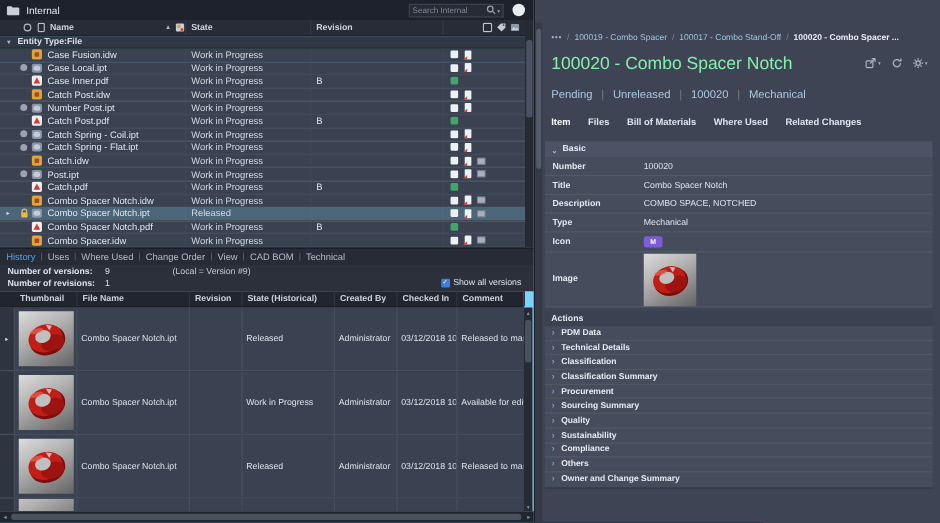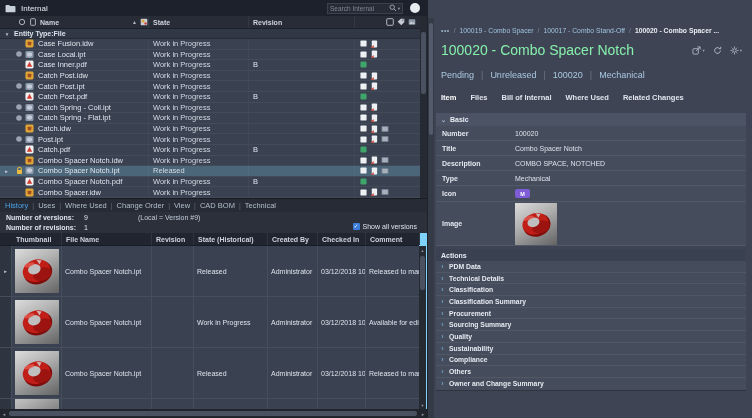--- a/index.html
+++ b/index.html
@@ -293,21 +293,21 @@
             <svg viewBox="0 0 10 10" width="8" height="8">
               <circle cx="5" cy="5" r="3.5" fill="#9aa3b0"></circle>
             </svg>
           </span>
           <span class="c-fic">
             <svg viewBox="0 0 10 10" width="9" height="9">
               <rect x="0.5" y="1" width="9" height="8" rx="1.6" fill="#8a97a8"></rect>
               <ellipse cx="5" cy="5" rx="3" ry="2.4" fill="#c3ccd8"></ellipse>
             </svg>
           </span>
-          <span class="c-name">Catch Post.ipt</span>
+          <span class="c-name">Number Post.ipt</span>
           <span class="c-state">Work in Progress</span>
           <span class="c-rev"></span>
           <span class="c-trail">
             <span class="icn">
               <svg viewBox="0 0 8 8" width="7" height="7">
                 <rect x="0.5" y="0.5" width="7" height="7" rx="1" fill="#eef1f4"></rect>
               </svg>
             </span>
             <span class="icn">
               <svg viewBox="0 0 9 9" width="8" height="8">
@@ -804,21 +804,21 @@
         <span class="bsep">|</span>
         <span class="badge">Unreleased</span>
         <span class="bsep">|</span>
         <span class="badge">100020</span>
         <span class="bsep">|</span>
         <span class="badge">Mechanical</span>
       </div>
     <div id="rtabs">
         <span class="rtab active">Item</span>
         <span class="rtab">Files</span>
-        <span class="rtab">Bill of Internal</span>
+        <span class="rtab">Bill of Materials</span>
         <span class="rtab">Where Used</span>
         <span class="rtab">Related Changes</span>
       </div>
 
     <div id="basicbar">
       <span class="seccaret">⌄</span>
       <span>Basic</span>
     </div>
     <div id="fields">
         <div class="frow frow-text">

